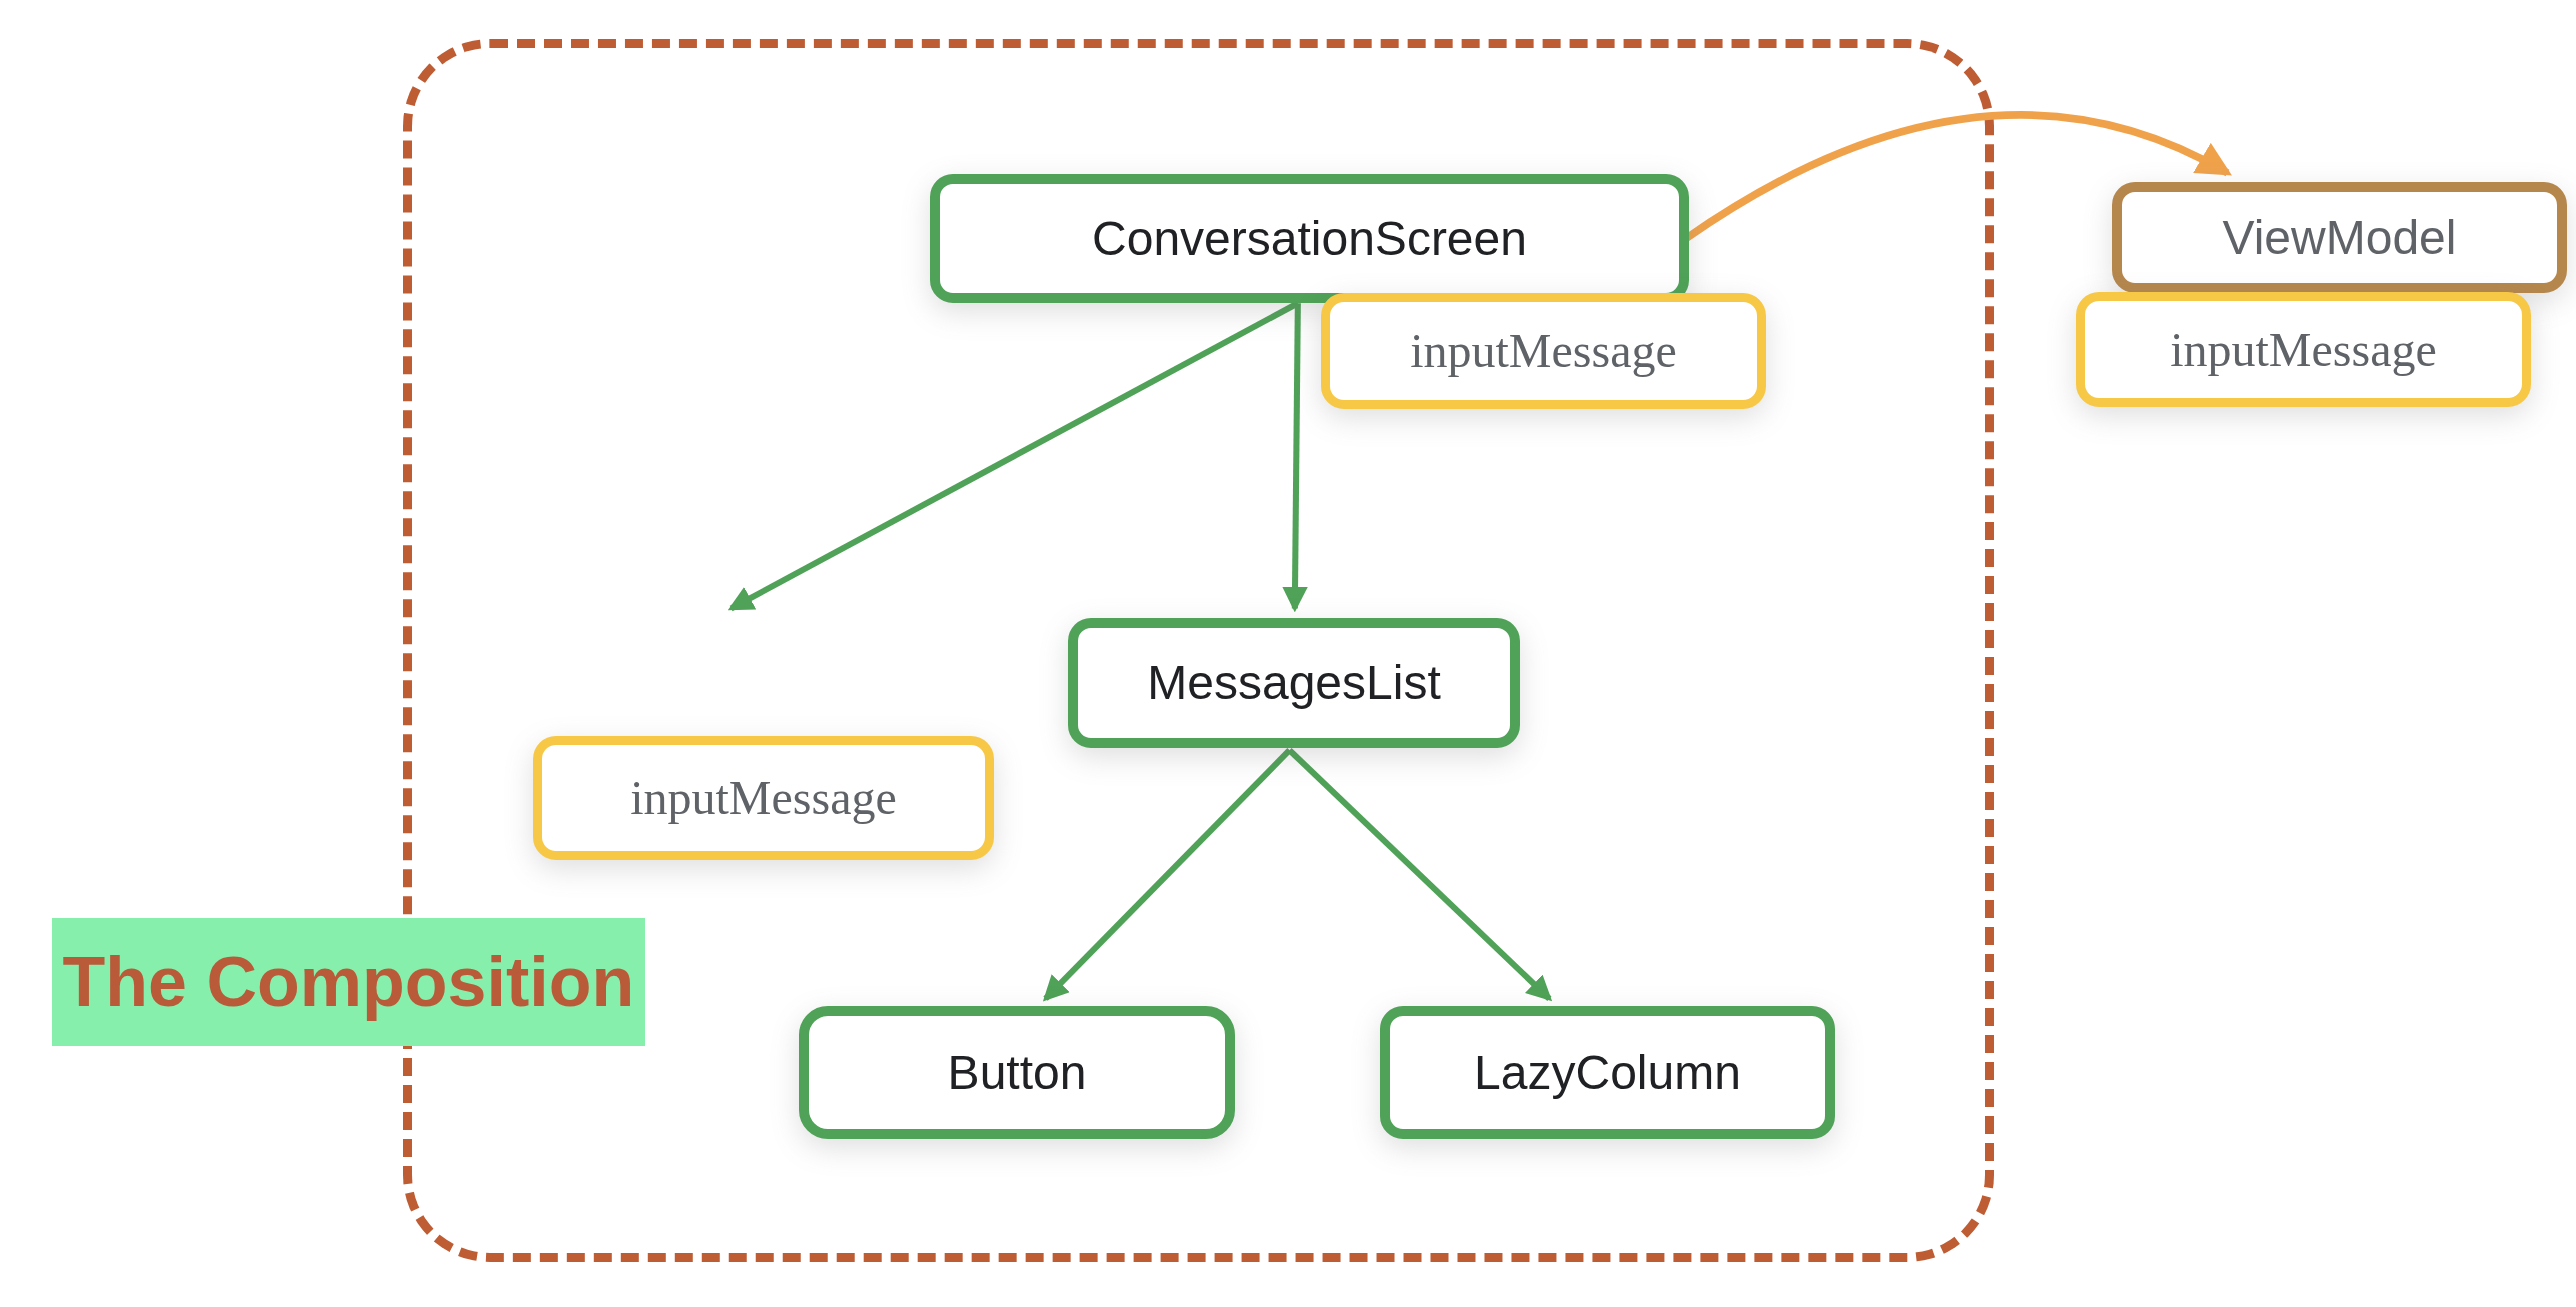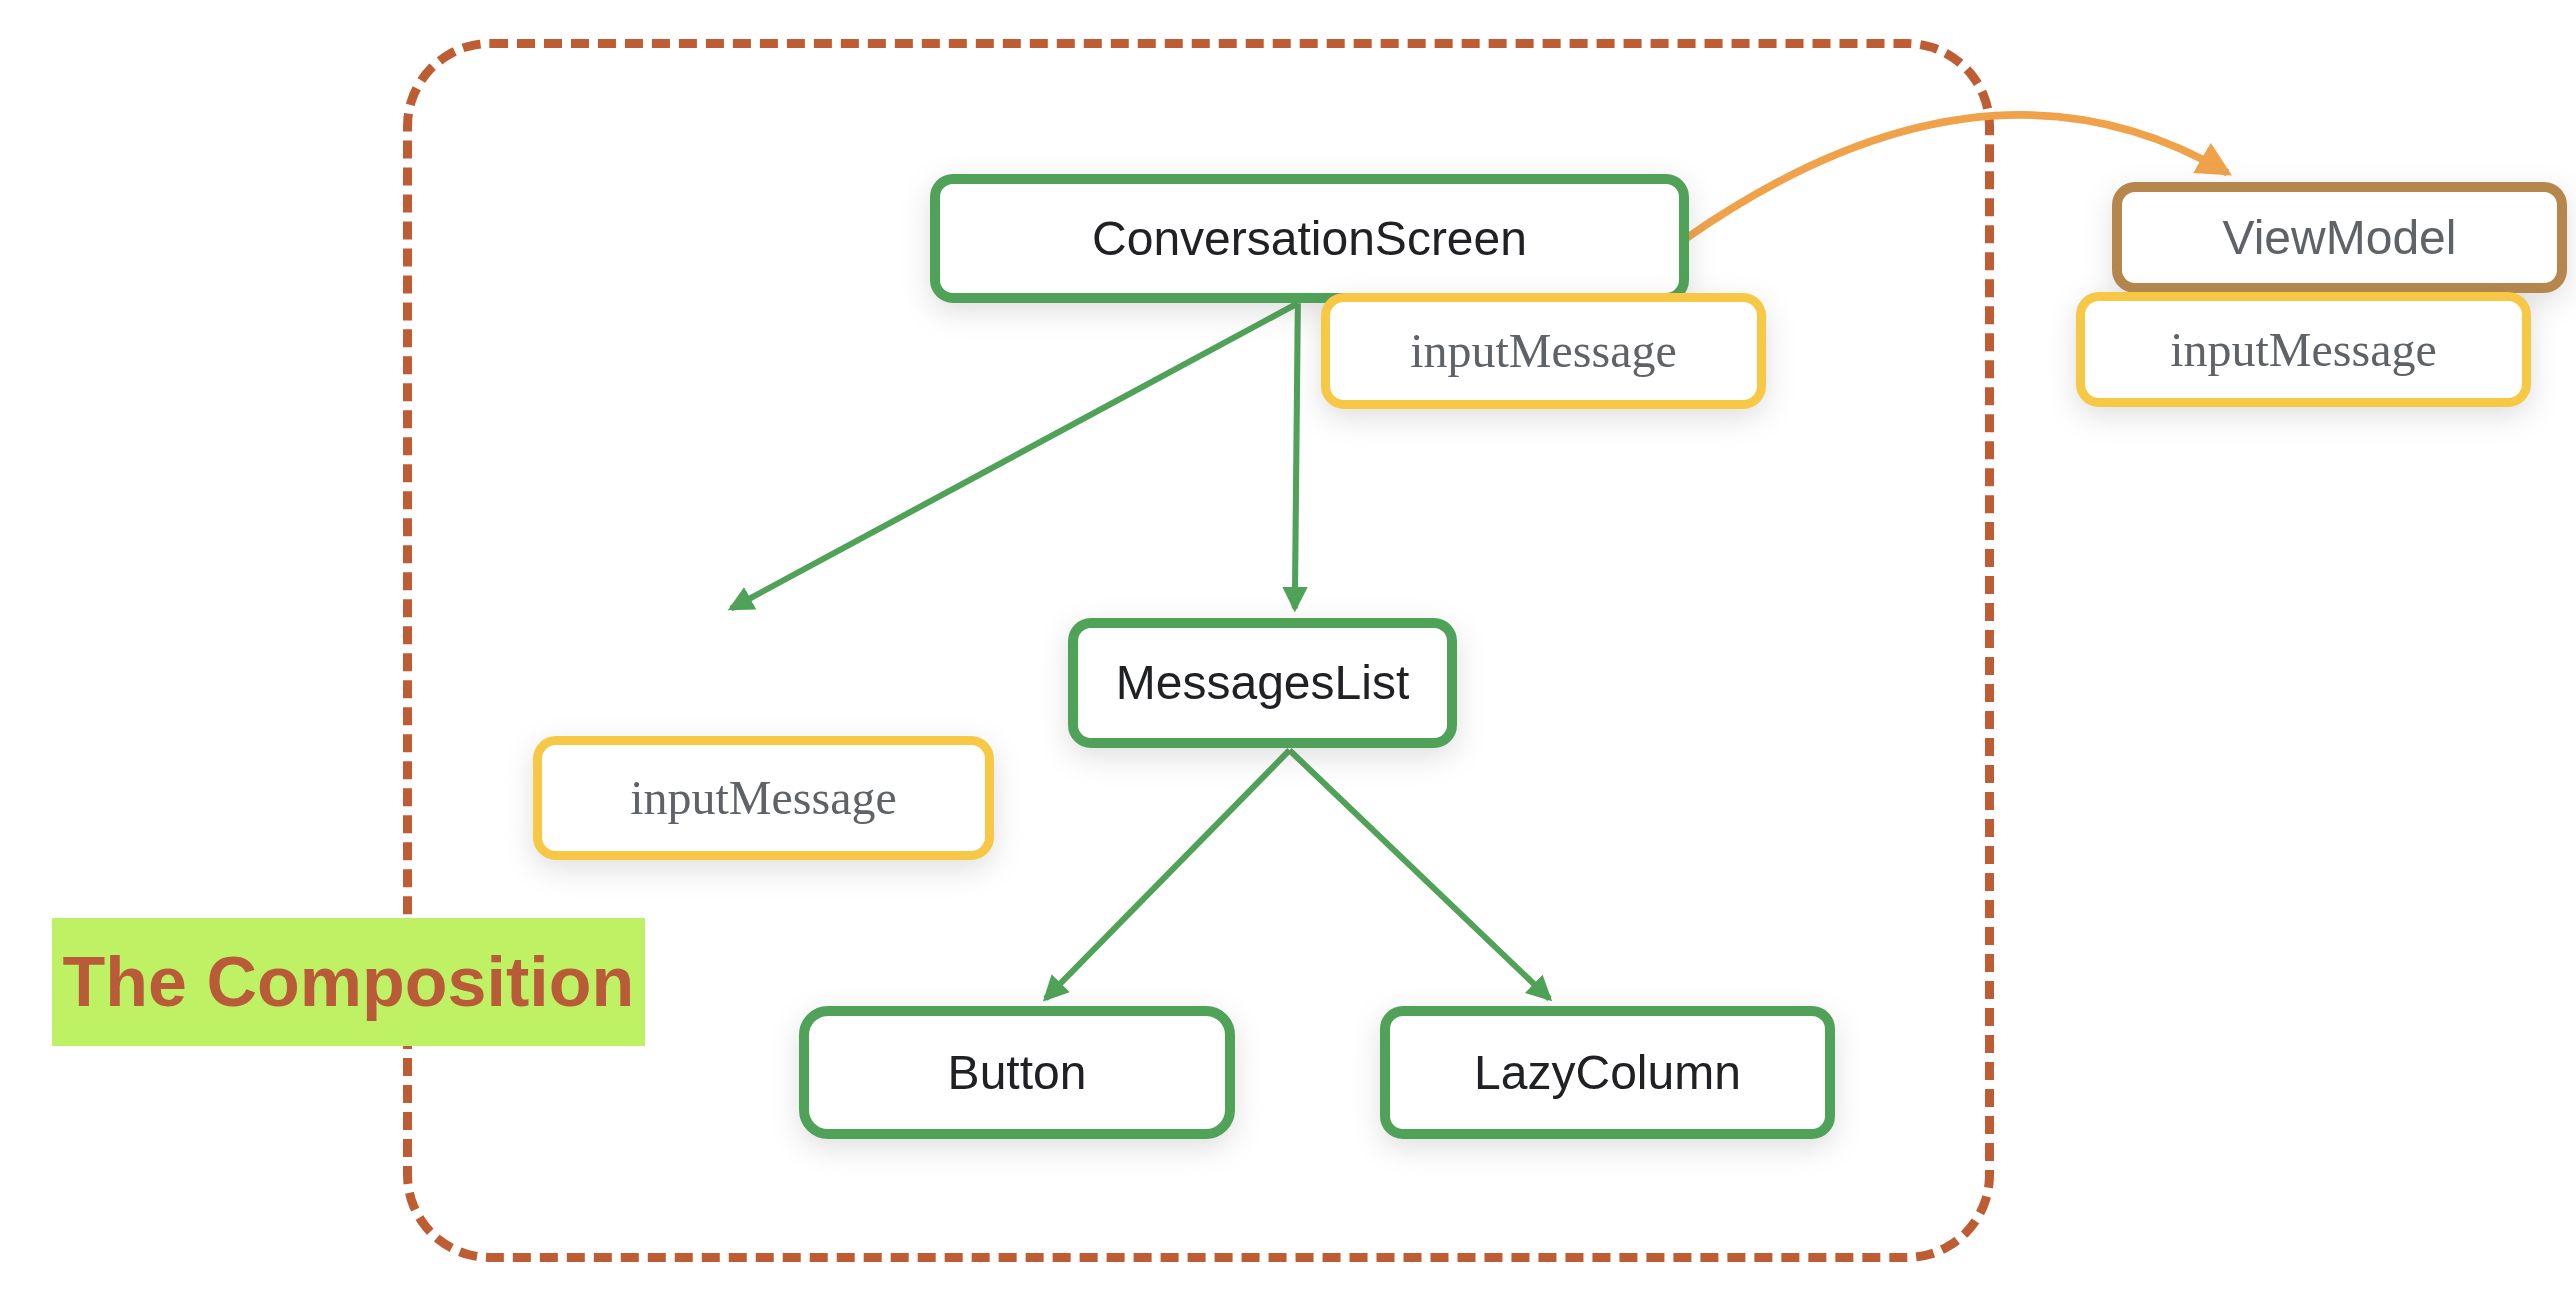--- a/index.html
+++ b/index.html
@@ -26,21 +26,21 @@
     border-radius: 87px;
     z-index: 1;
     background: transparent;
   }
   
   .group-title {
     position: absolute;
     left: 52px;
     top: 918px;
     z-index: 6;
-    background: #bef264;
+    background: #86efac;
     padding: 29px 10.6px;
     font-size: 70px;
     font-weight: bold;
     letter-spacing: 0px;
     color: #b95b39;
     line-height: 1;
     white-space: nowrap;
     text-align: center;
   }
   svg.edges {
@@ -76,21 +76,21 @@
   }
   .node.viewmodel {
     border: 10.6px solid #b5874d;
     color: #5f6368;
   }
   
   #node-conversation-screen { left: 930px; top: 174px;  width: 759px; height: 129px; }
   #node-conversation-state  { left: 1321px; top: 293px;  width: 445px;  height: 116px; }
   #node-user-input          { left: 535px;  top: 617px;  width: 458px;  height: 121px; }
   #node-user-input-state    { left: 533px;  top: 736px;  width: 461px;  height: 124px; }
-  #node-messages-list       { left: 1068px; top: 618px;  width: 389px;  height: 130px; }
+  #node-messages-list       { left: 1068px; top: 618px;  width: 452px;  height: 130px; }
   #node-button              { left: 799px; top: 1006px; width: 436px;  height: 133px; border-radius: 29px; }
   #node-lazy-column         { left: 1380px; top: 1006px; width: 455px;  height: 133px; }
   #node-view-model          { left: 2076px; top: 182px;  width: 455px;  height: 111px; margin-left: 36px; }
   #node-view-model-state    { left: 2076px; top: 292px;  width: 455px;  height: 115px; }
 </style>
 </head>
 <body>
 
 <div class="canvas">
 

